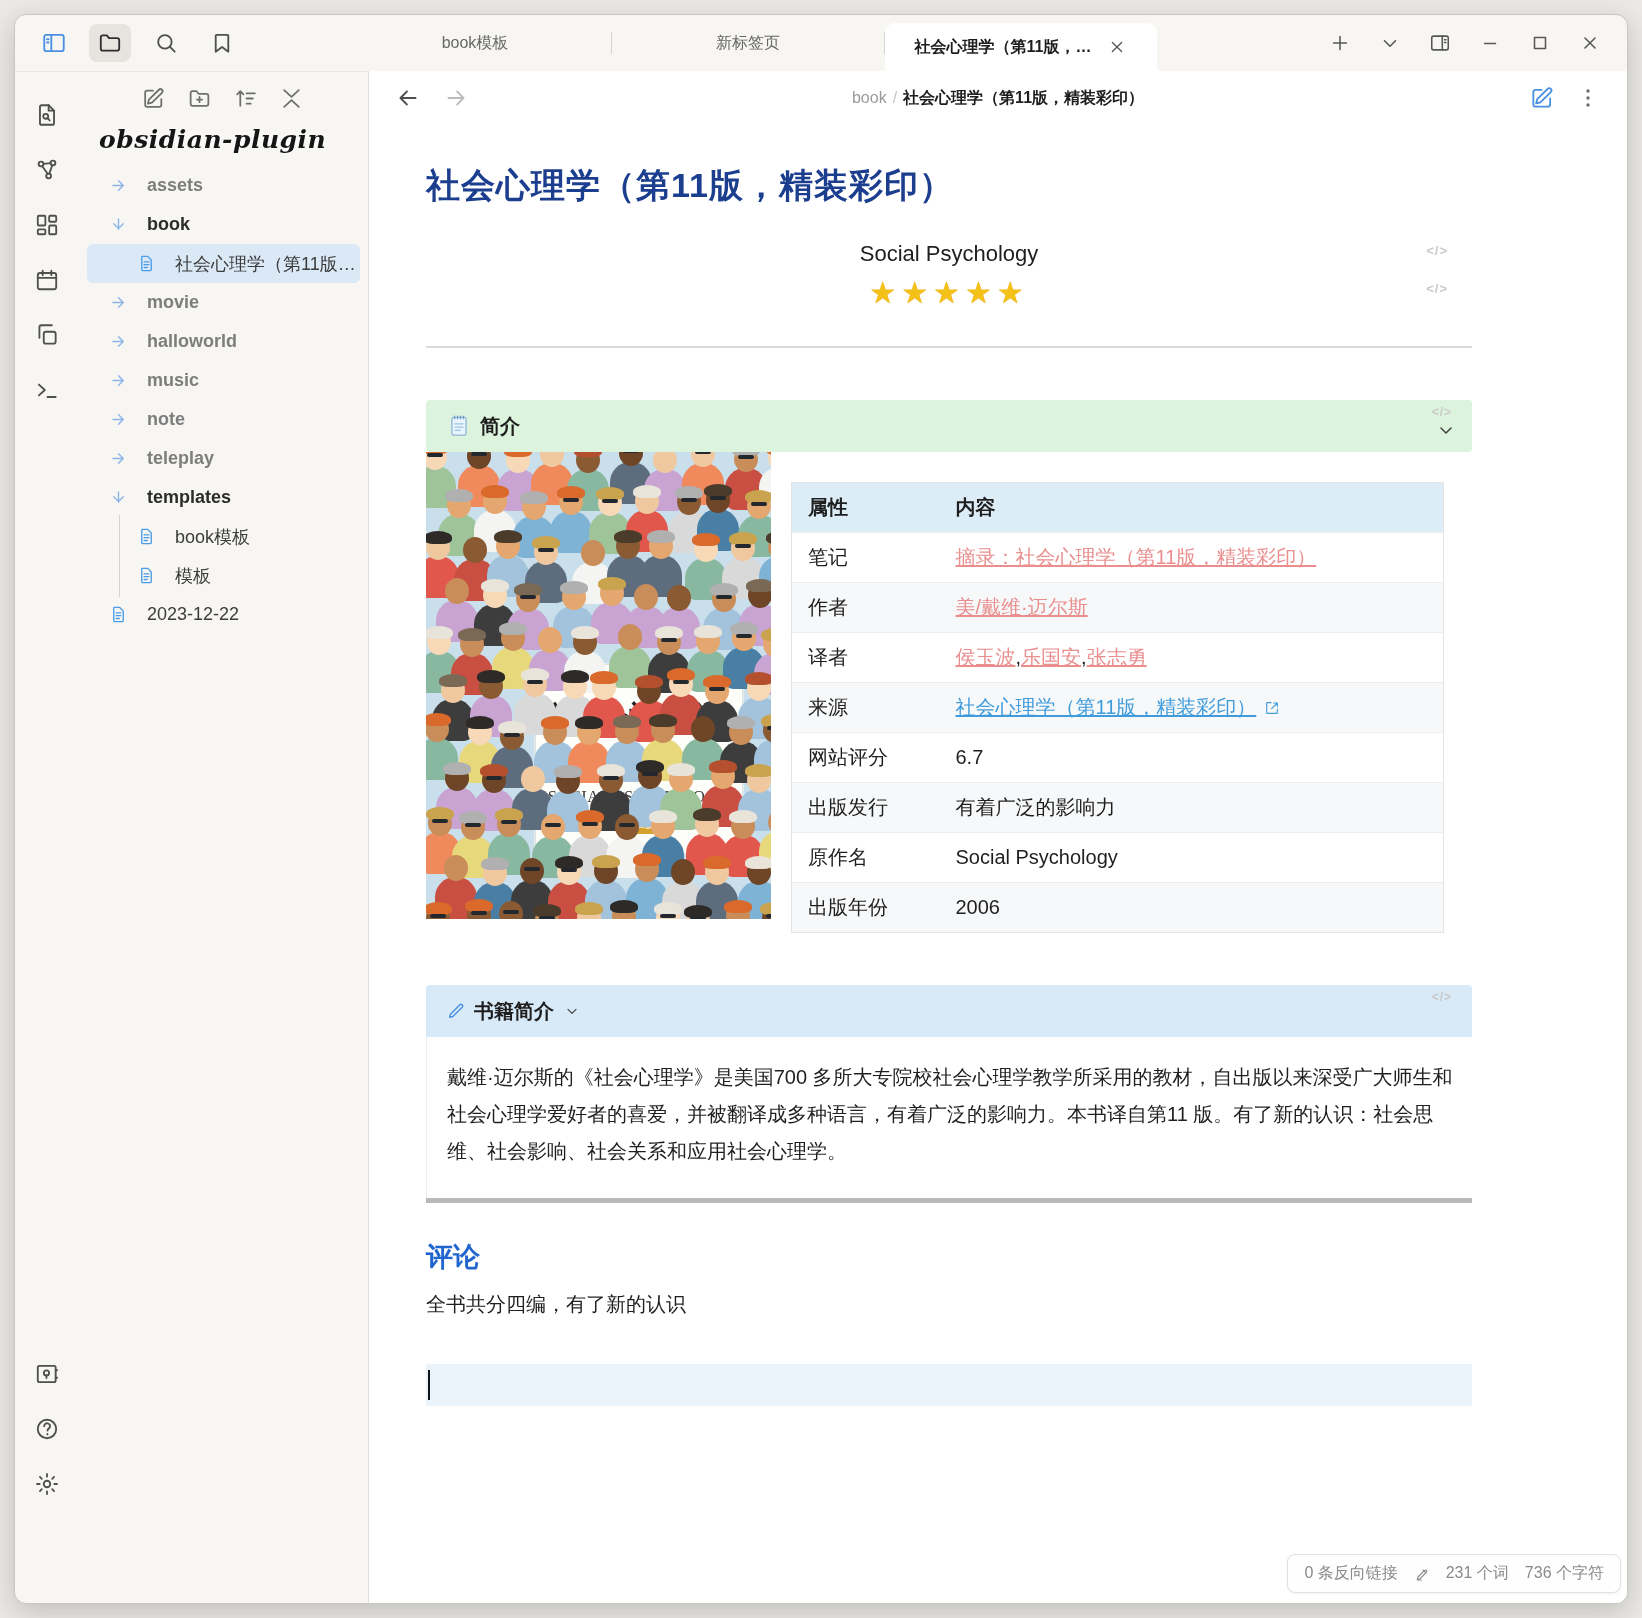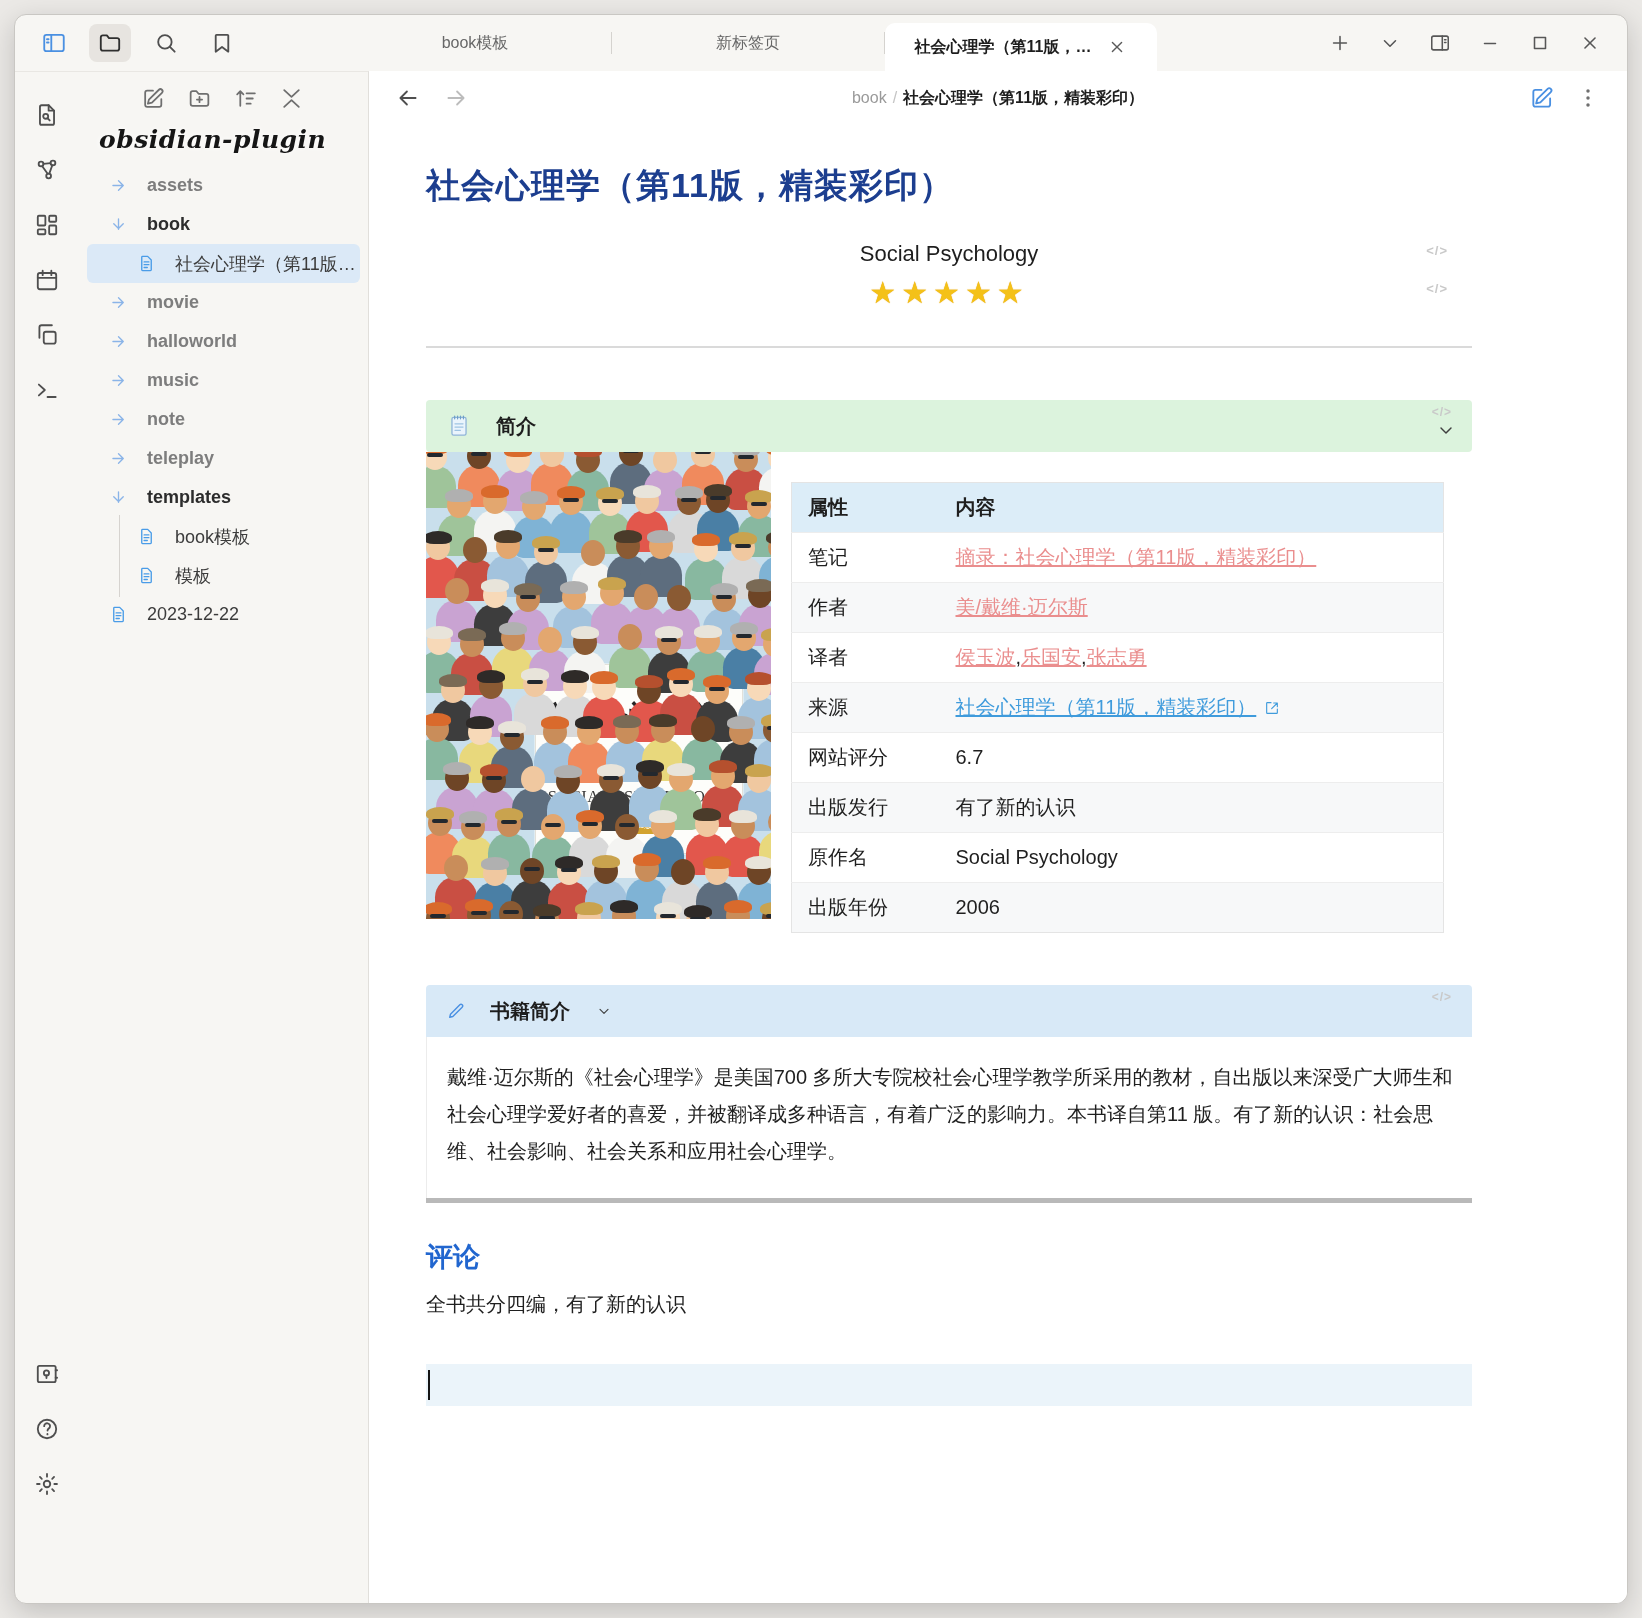--- a/index.html
+++ b/index.html
@@ -79,21 +79,21 @@
   .h1 { margin-top:38px; font-size:34px; font-weight:bold; color:#1c3e8f; letter-spacing:1px; }
   .center-block { margin-top:32px; text-align:center; position:relative; }
   .subtitle { font-size:22px; color:#1e1e1e; }
   .stars { margin-top:8px; font-size:30px; letter-spacing:5px; color:#f4c118;
     text-shadow:0 0 1px #e09a12; }
   .code-btn { position:absolute; right:24px; font-size:13px; color:#c9c9c9; font-weight:bold;
     letter-spacing:1px; }
   .code-1 { top:2px; } .code-2 { top:40px; }
   .hr { margin-top:36px; height:2px; background:#dadada; }
 
-  .callout-head { margin-top:52px; height:52px; display:flex; align-items:center; gap:24px;
+  .callout-head { margin-top:52px; height:52px; display:flex; align-items:center; gap:8px;
     padding:0 20px; border-radius:4px; position:relative; }
   .callout-head.green { background:#dcf3dd; }
   .callout-head.blue { background:#d8e9f7; border-radius:4px 4px 0 0; }
   .callout-title { font-size:20px; font-weight:bold; color:#1d1d1d; }
   .head-code { position:absolute; right:20px; top:5px; font-size:12px; color:#c9c9c9;
     font-weight:bold; letter-spacing:1px; }
   .head-chevron { position:absolute; right:16px; top:20px; color:#3f3f3f; }
   .inline-chevron { color:#3f3f3f; margin-left:2px; }
   .callout-head .icn.pencil-blue { color:#4a90e2; }
 
@@ -1097,21 +1097,21 @@
                             <path d="M20 13.5V19a1 1 0 01-1 1H5a1 1 0 01-1-1V5a1 1 0 011-1h5.5"></path>
                           </svg>
                         </span></td>
                     </tr>
                     <tr>
                       <td>网站评分</td>
                       <td><span>6.7</span></td>
                     </tr>
                     <tr>
                       <td>出版发行</td>
-                      <td><span>有了新的认识</span></td>
+                      <td><span>有着广泛的影响力</span></td>
                     </tr>
                     <tr>
                       <td>原作名</td>
                       <td><span>Social Psychology</span></td>
                     </tr>
                     <tr>
                       <td>出版年份</td>
                       <td><span>2006</span></td>
                     </tr>
                   </tbody>
@@ -1140,16 +1140,27 @@
           <div class="h2">评论</div>
           <div class="cpara">全书共分四编，有了新的认识</div>
 
           <div class="input-block">
             <div class="caret"></div>
           </div>
 
         </div>
       </div>
 
+      <div class="status-chip">
+        <span>0 条反向链接</span>
+        <span class="icn xs">
+            <svg viewBox="0 0 24 24" fill="none" stroke="currentColor" stroke-width="1.7" stroke-linecap="round" stroke-linejoin="round">
+              <path d="M13.5 6l3 3M6 16.5L15.9 6.6a2 2 0 012.8 2.8L8.8 19.3 5 20.2z"></path>
+              <path d="M5 21h6"></path>
+            </svg>
+          </span>
+        <span>231 个词</span>
+        <span>736 个字符</span>
+      </div>
     </div>
 
   </div>
 </div>
 
 </body></html>

